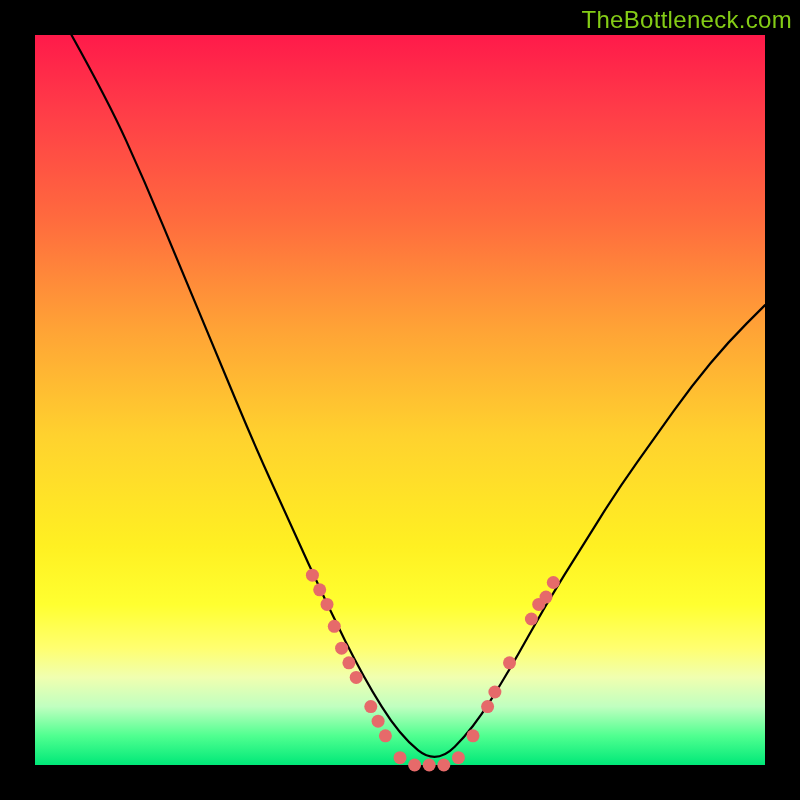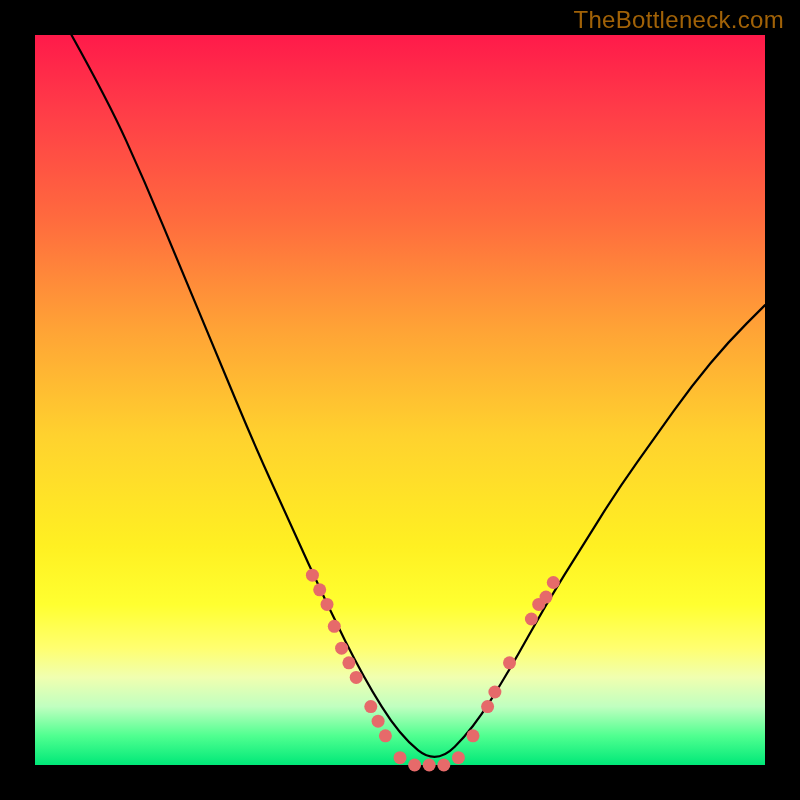--- a/index.html
+++ b/index.html
@@ -36,22 +36,22 @@
       #ffff70 84%,
       #f0ffb0 88%,
       #c0ffc0 92%,
       #50ff90 96%,
       #00e878 100%
     );
   }
   .watermark {
     position: absolute;
     top: 6px;
-    right: 16px;
-    color: #a16207;
+    right: 8px;
+    color: #84cc16;
     font-size: 24px;
     letter-spacing: 0.3px;
     font-weight: 500;
     user-select: none;
   }
   svg.curve {
     position: absolute;
     left: 0;
     top: 0;
     width: 730px;

